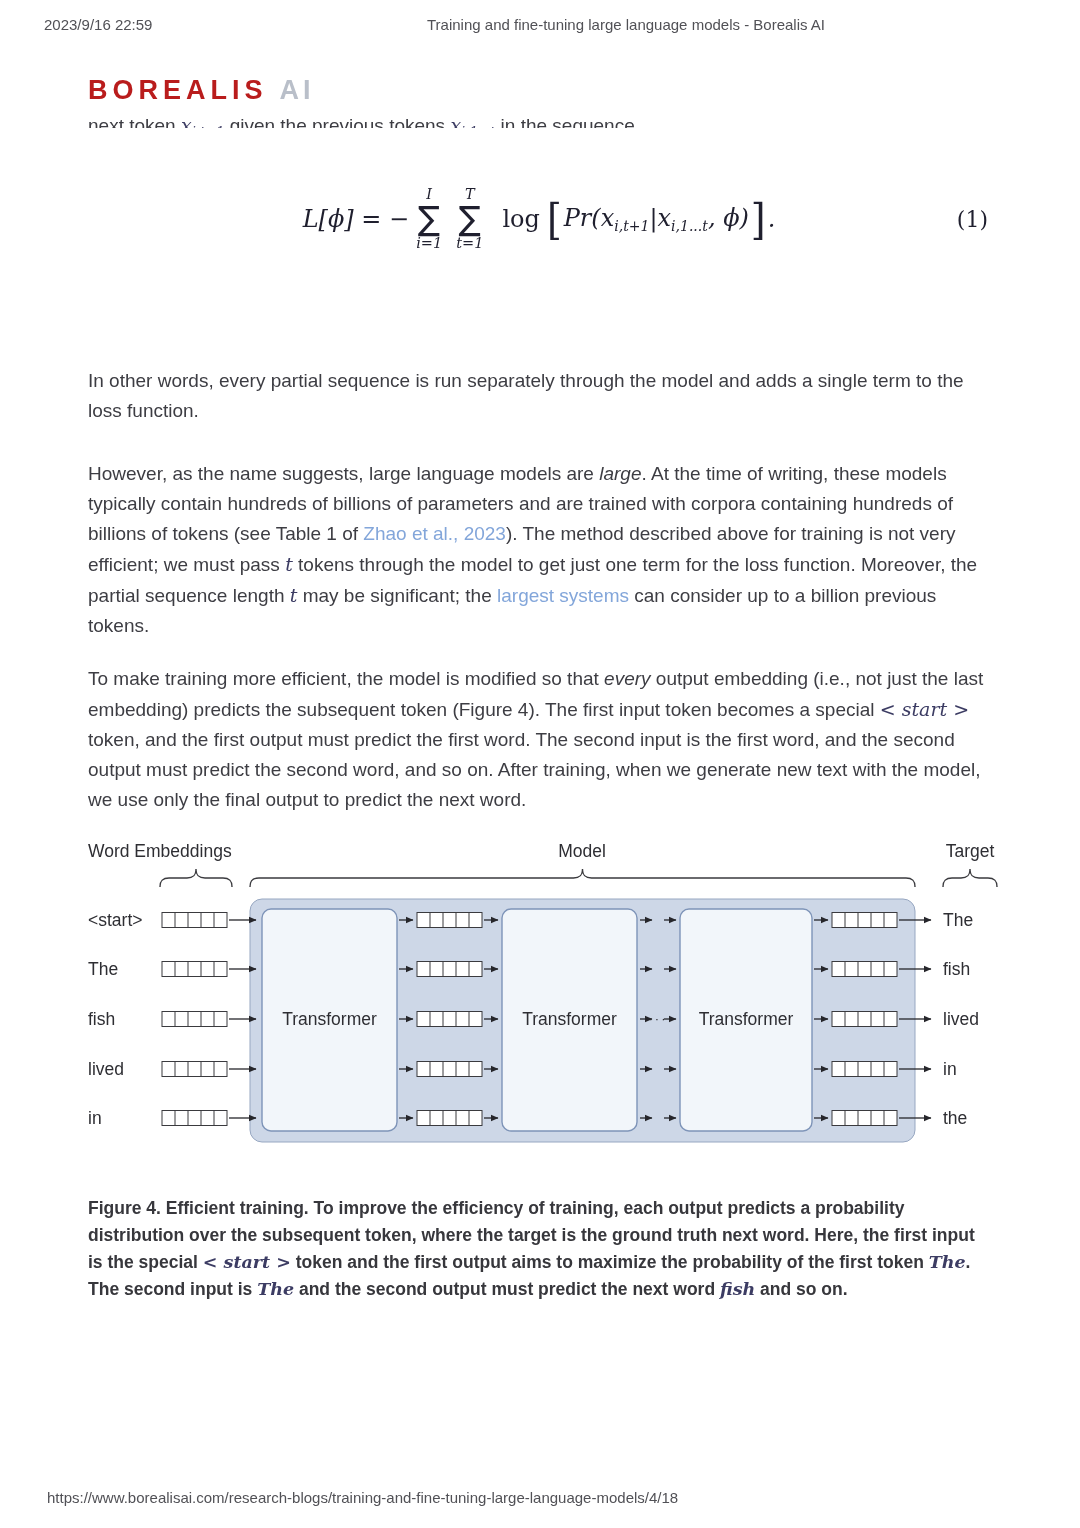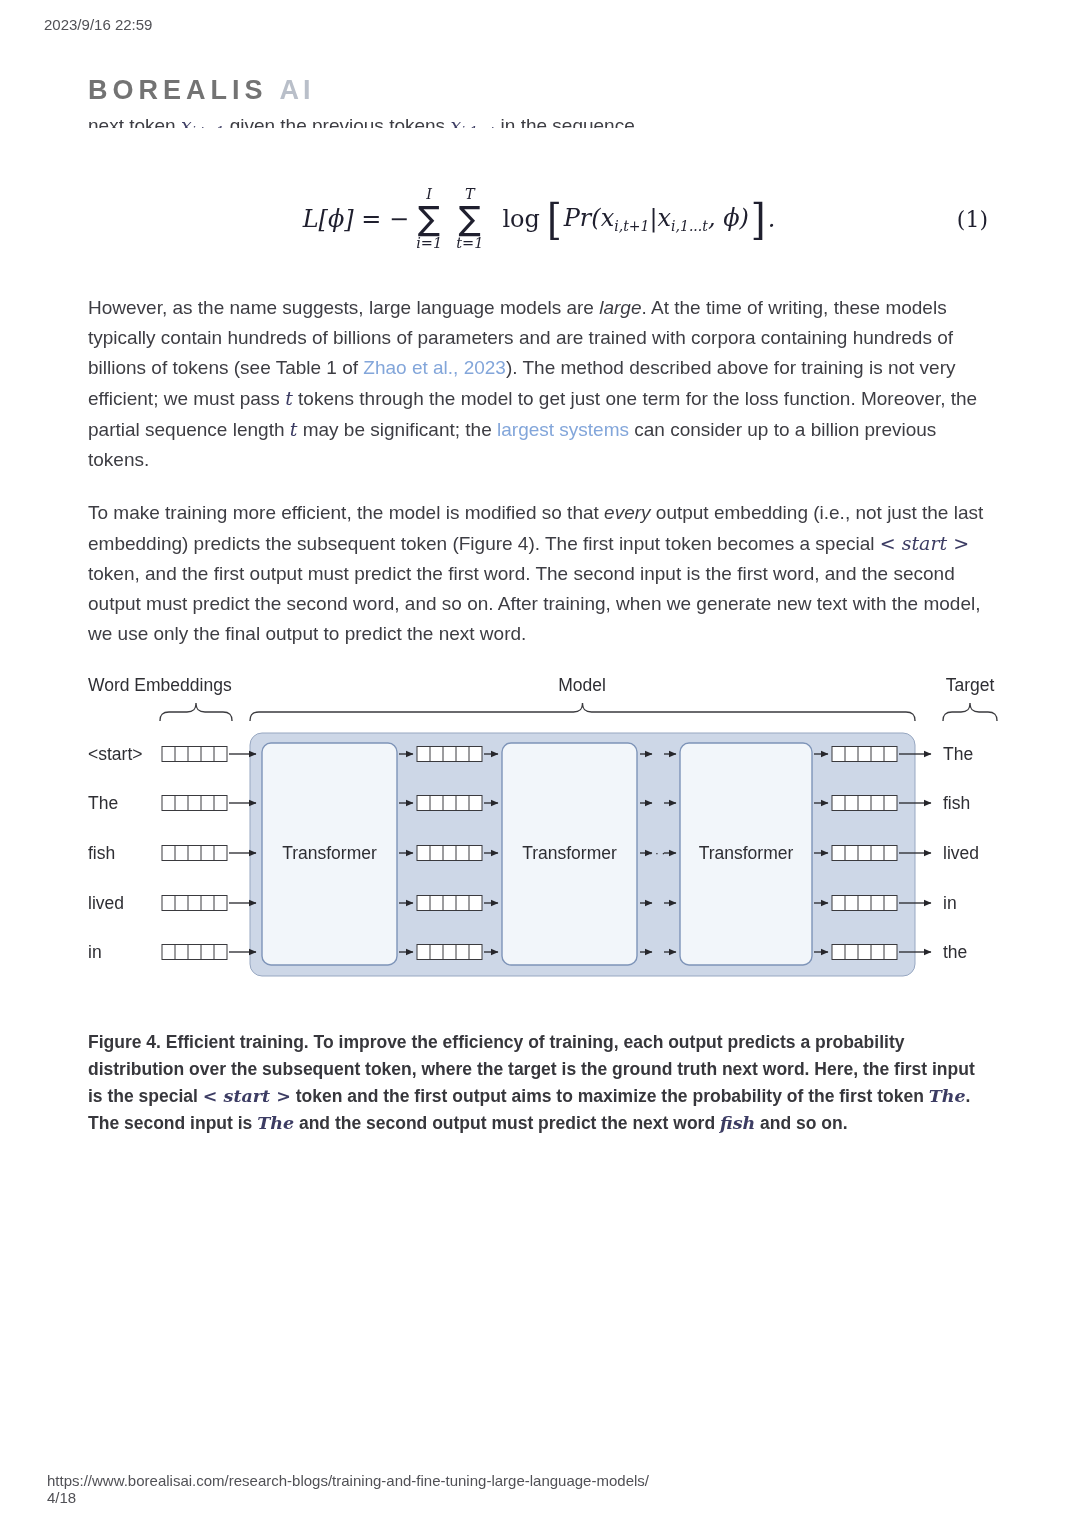--- a/index.html
+++ b/index.html
@@ -3,27 +3,27 @@
 <meta charset="utf-8">
 <style>
   * { margin:0; padding:0; box-sizing:border-box; }
   html,body { background:#ffffff; }
   body { width:1080px; height:1528px; font-family:"Liberation Sans",sans-serif; color:#3d3d43; }
   .page { position:relative; width:1080px; height:1528px; background:#ffffff; overflow:hidden; }
 
   
   .print-header { position:absolute; top:16px; left:44px; right:32px; font-size:15px; color:#515156; }
   .ph-title { position:absolute; left:383px; top:0; white-space:nowrap; }
-  .print-footer { position:absolute; left:47px; right:48px; bottom:22px; display:flex; justify-content:space-between; font-size:15px; color:#515156;flex-direction:column; }
+  .print-footer { position:absolute; left:47px; right:48px; bottom:22px; display:flex; font-size:15px; color:#515156; }
 
   .content { padding:75px 90px 0 88px; }
 
   
   .logo { display:flex; gap:12px; align-items:baseline; }
-  .logo-primary { font-size:27px; font-weight:bold; letter-spacing:5px; color:#737373; }
+  .logo-primary { font-size:27px; font-weight:bold; letter-spacing:5px; color:#b91c1c; }
   .logo-secondary { font-size:27px; font-weight:600; letter-spacing:4px; color:#b9bfc9; }
 
   
   .clipped-line { height:15px; overflow:hidden; margin-top:7px; font-size:19px; line-height:24px; color:#3d3d43; }
 
   
   .equation-row { position:relative; margin-top:50px; height:82px; display:flex; align-items:center; justify-content:center;
                   font-family:"DejaVu Serif",serif; font-style:italic; font-size:24px; color:#1f1f2e; }
   .sum { display:inline-flex; flex-direction:column; align-items:center; margin:0 7px; line-height:1.05; }
   .sum-sup,.sum-sub { font-size:14.5px; font-style:italic; line-height:15px; }
@@ -56,20 +56,21 @@
   
   .caption { margin-top:40px; font-size:17.5px; line-height:27px; color:#37373c;font-weight:bold; }
 </style>
 </head>
 <body>
 
 <div class="page">
 
   <div class="print-header">
     <span class="ph-date">2023/9/16 22:59</span>
+    <span class="ph-title">Training and fine-tuning large language models - Borealis AI</span>
   </div>
 
   <div class="content">
 
     <div class="logo">
       <span class="logo-primary">BOREALIS</span>
       <span class="logo-secondary">AI</span>
     </div>
 
     <div class="clipped-line">
@@ -89,20 +90,21 @@
         <span class="sum-sub">t=1</span>
       </span>
       <span class="eq-op">log</span>
       <span class="eq-bracket">[</span>
       <span class="eq-body"><span>Pr(x</span><span class="seg-sub">i,t+1</span><span>|x</span><span class="seg-sub">i,1...t</span><span>, ϕ)</span></span>
       <span class="eq-bracket">]</span>
       <span class="eq-period">.</span>
       <span class="eq-number">(1)</span>
     </div>
 
+    <p class="para p1"><span>In other words, every partial sequence is run separately through the model and adds a single term to the loss function.</span></p>
 
     <p class="para p2"><span>However, as the name suggests, large language models are </span><span class="seg-italic">large</span><span>. At the time of writing, these models typically contain hundreds of billions of parameters and are trained with corpora containing hundreds of billions of tokens (see Table 1 of </span><span class="seg-link">Zhao et al., 2023</span><span>). The method described above for training is not very efficient; we must pass </span><span class="seg-math">t</span><span> tokens through the model to get just one term for the loss function. Moreover, the partial sequence length </span><span class="seg-math">t</span><span> may be significant; the </span><span class="seg-link">largest systems</span><span> can consider up to a billion previous tokens.</span></p>
 
 
     <p class="para p3"><span>To make training more efficient, the model is modified so that </span><span class="seg-italic">every</span><span> output embedding (i.e., not just the last embedding) predicts the subsequent token (Figure 4). The first input token becomes a special </span><span class="seg-math">&lt; start &gt;</span><span> token, and the first output must predict the first word. The second input is the first word, and the second output must predict the second word, and so on. After training, when we generate new text with the model, we use only the final output to predict the next word.</span></p>
 
     <div class="figure-wrap">
       <svg id="figure-svg" width="912" height="312" viewBox="0 0 912 312">
         <defs>
           <marker id="ah" markerWidth="9" markerHeight="8" refX="7.5" refY="4" orient="auto" markerUnits="userSpaceOnUse">

